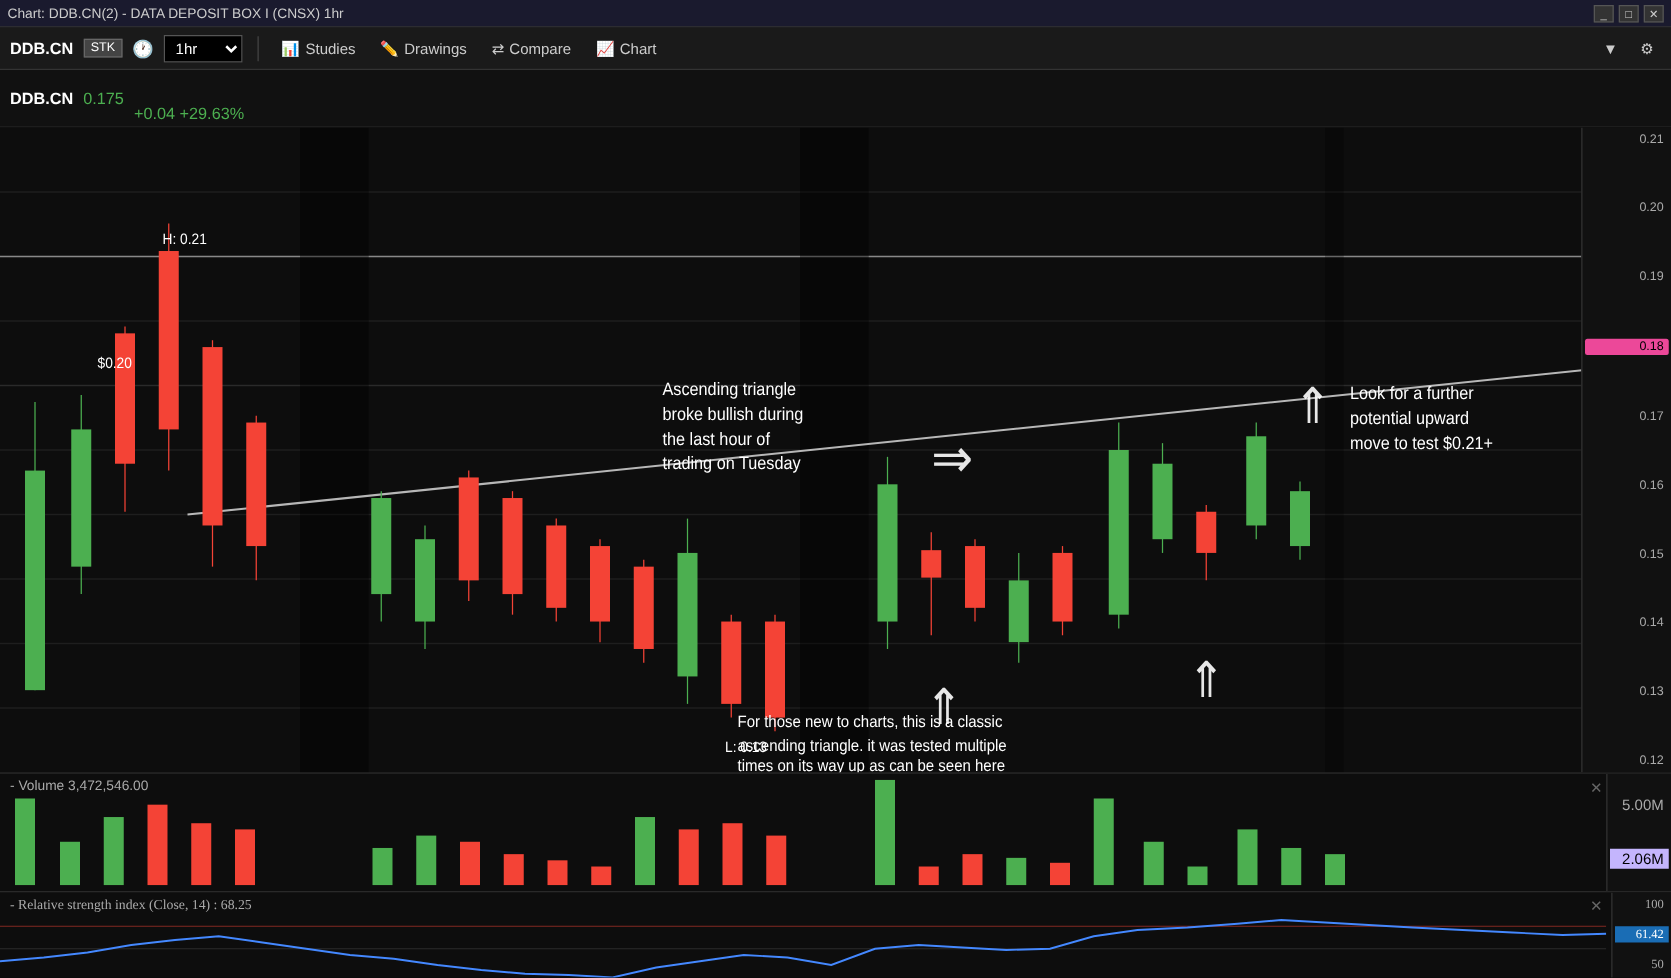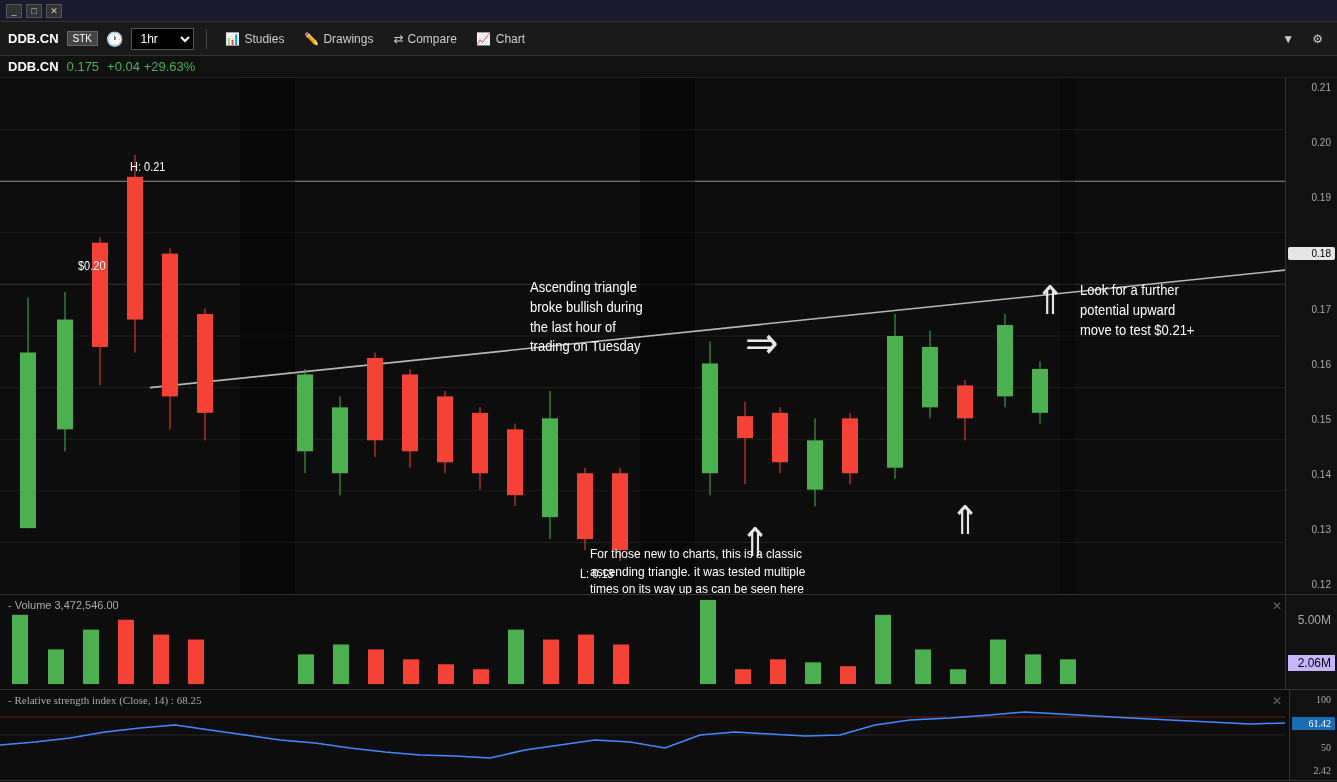--- a/index.html
+++ b/index.html
@@ -81,21 +81,21 @@
     #price-header {
       background: #111;
       padding: 3px 8px;
       display: flex;
       align-items: center;
       gap: 8px;
       border-bottom: 1px solid #222;
     }
     .price-ticker { color: #fff; font-weight: bold; font-size: 13px; }
     .price-last { color: #4CAF50; font-size: 13px; }
-    .price-change { color: #4CAF50; font-size: 13px; }
+    .price-change { color: #4CAF50; font-size: 13px; margin-top: 24px; }
 
     
     #chart-wrapper {
       display: flex;
       flex-direction: column;
       height: calc(782px - 22px - 34px - 24px);
     }
 
     #main-chart {
       position: relative;
@@ -104,34 +104,34 @@
       border-bottom: 1px solid #333;
       overflow: hidden;
     }
 
     
     .price-axis {
       position: absolute;
       right: 0;
       top: 0;
       bottom: 0;
-      width: 52px;
+      width: 72px;
       background: #111;
       border-left: 1px solid #333;
       display: flex;
       flex-direction: column;
       justify-content: space-between;
       padding: 4px 2px;
       font-size: 10px;
       color: #aaa;
       text-align: right;
     }
     .price-tick { padding-right: 4px; }
     .price-tick.highlighted {
-      background: #e5e5e5;
+      background: #ec4899;
       color: #000;
       padding: 1px 4px;
       border-radius: 2px;
     }
 
     
     .chart-svg {
       position: absolute;
       left: 0; top: 0;
       width: calc(100% - 52px);
@@ -242,20 +242,21 @@
       padding-left: 8px;
       font-size: 10px;
       color: #888;
       overflow: hidden;
     }
   </style>
 </head>
 <body>
 
 <div id="title-bar">
+  <span class="title-text">Chart: DDB.CN(2) - DATA DEPOSIT BOX I (CNSX) 1hr</span>
   <div class="win-controls">
     <div class="win-btn">_</div>
     <div class="win-btn">□</div>
     <div class="win-btn">✕</div>
   </div>
 </div>
 
 <div id="toolbar">
   <span class="ticker-label">DDB.CN</span>
   <span class="stk-badge">STK</span>

